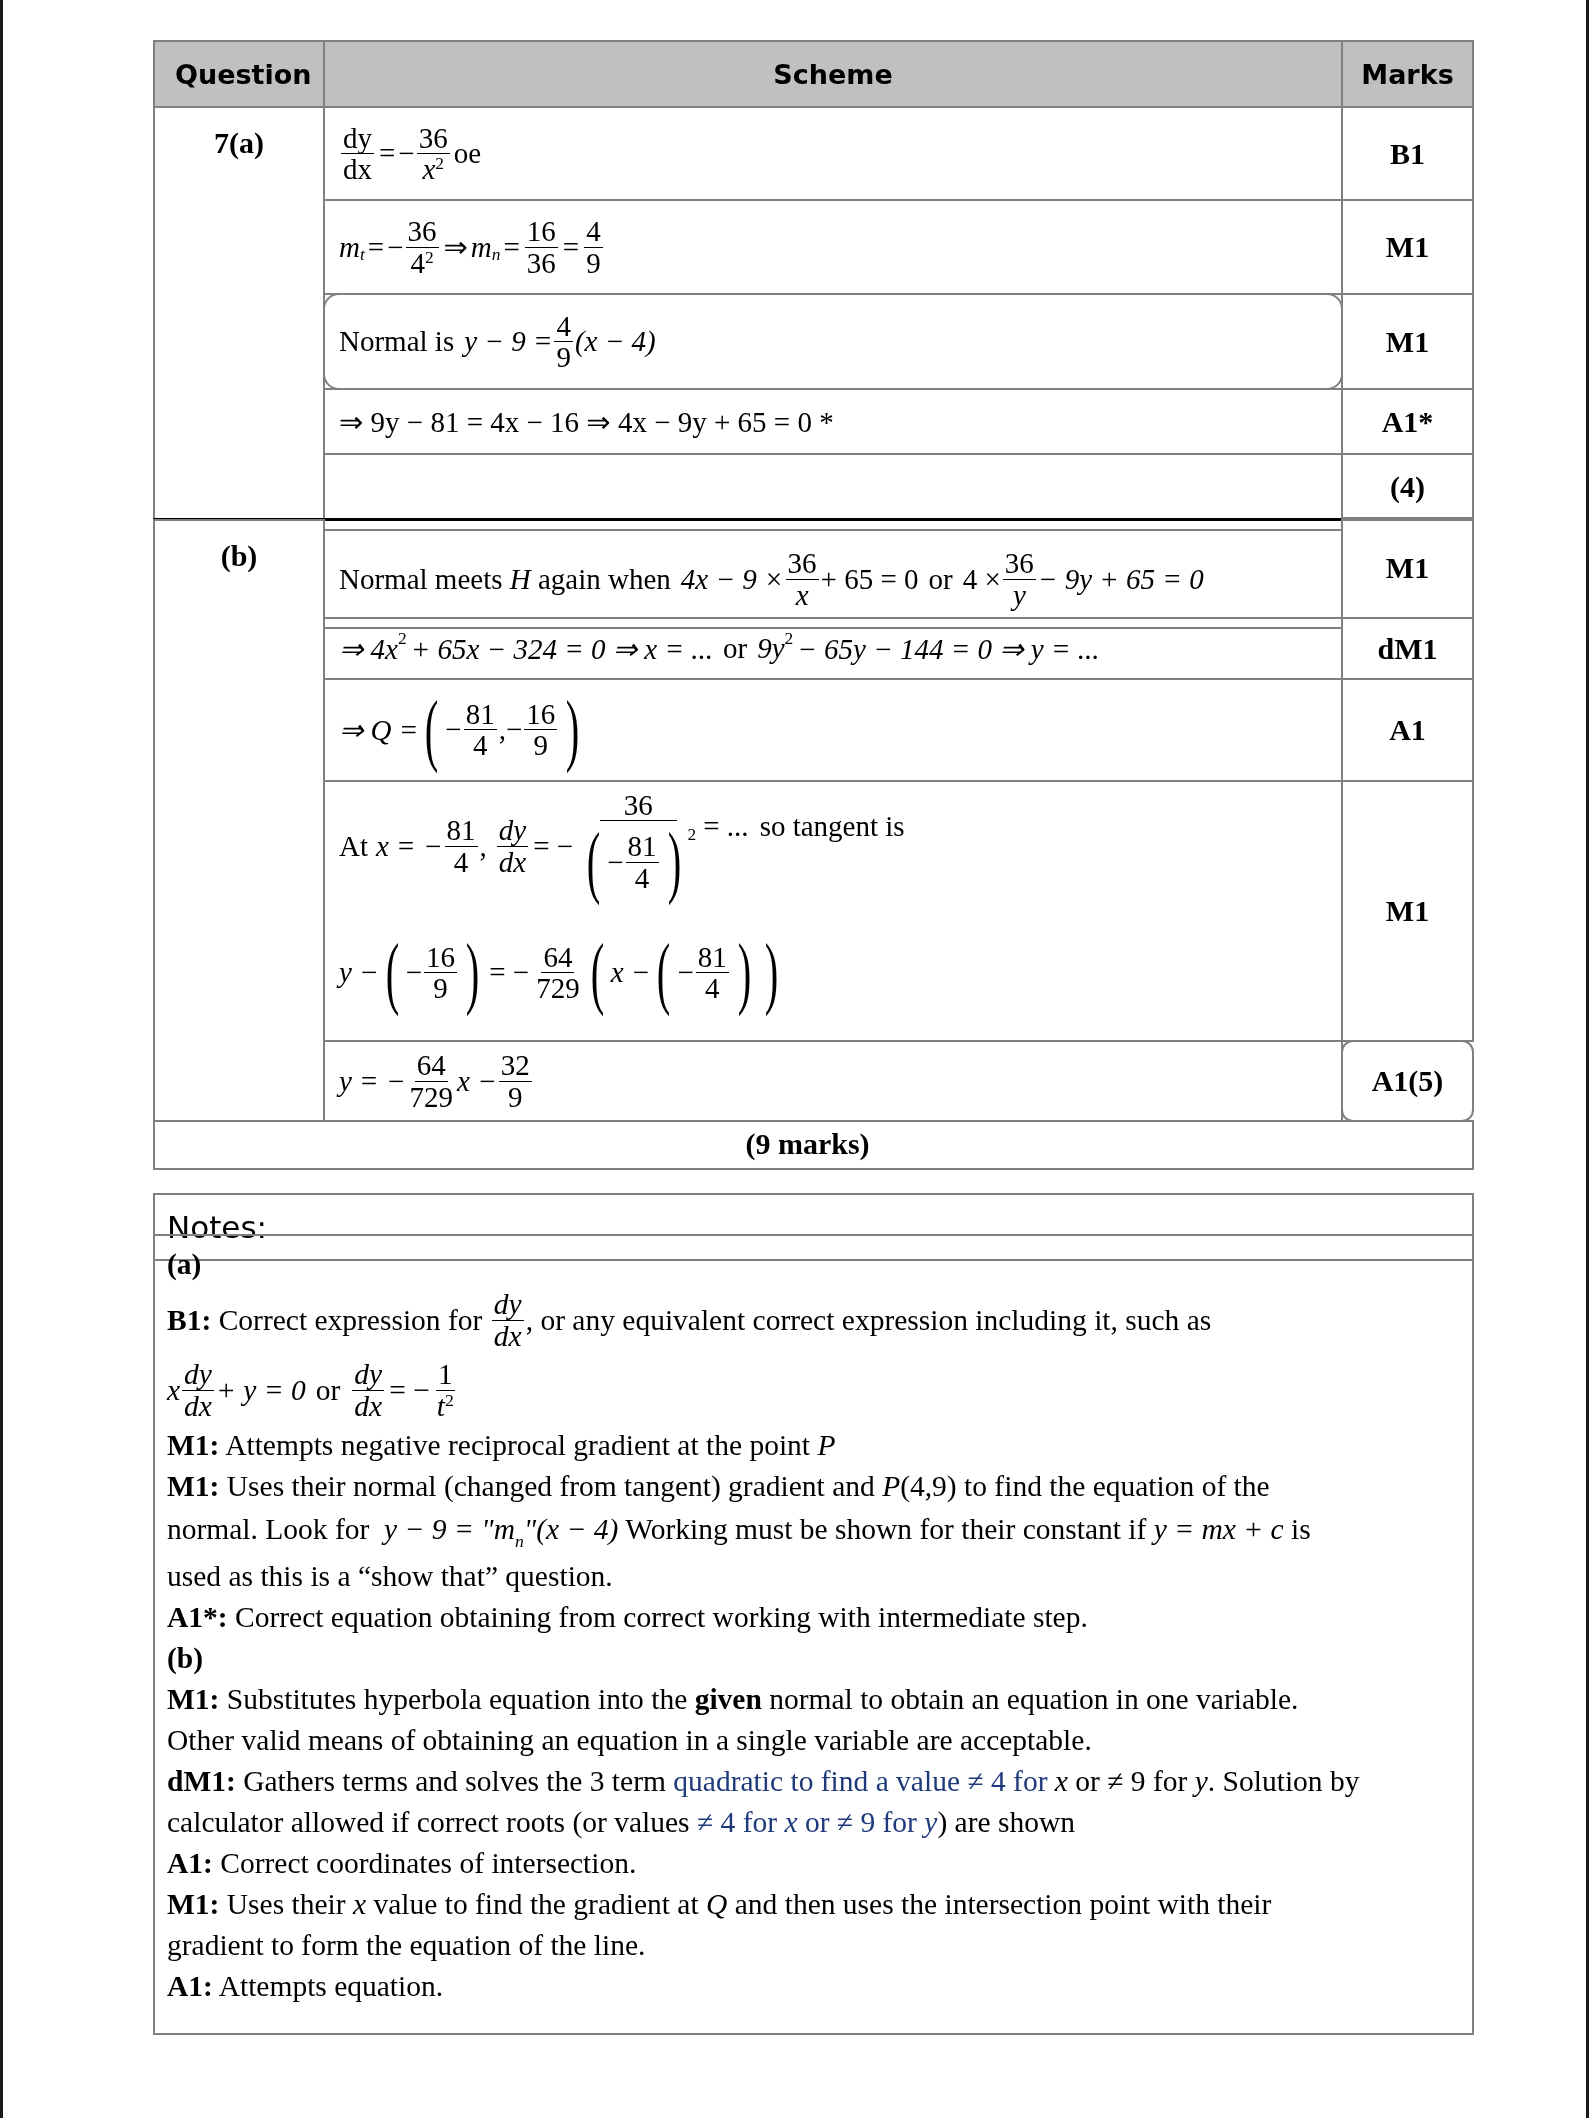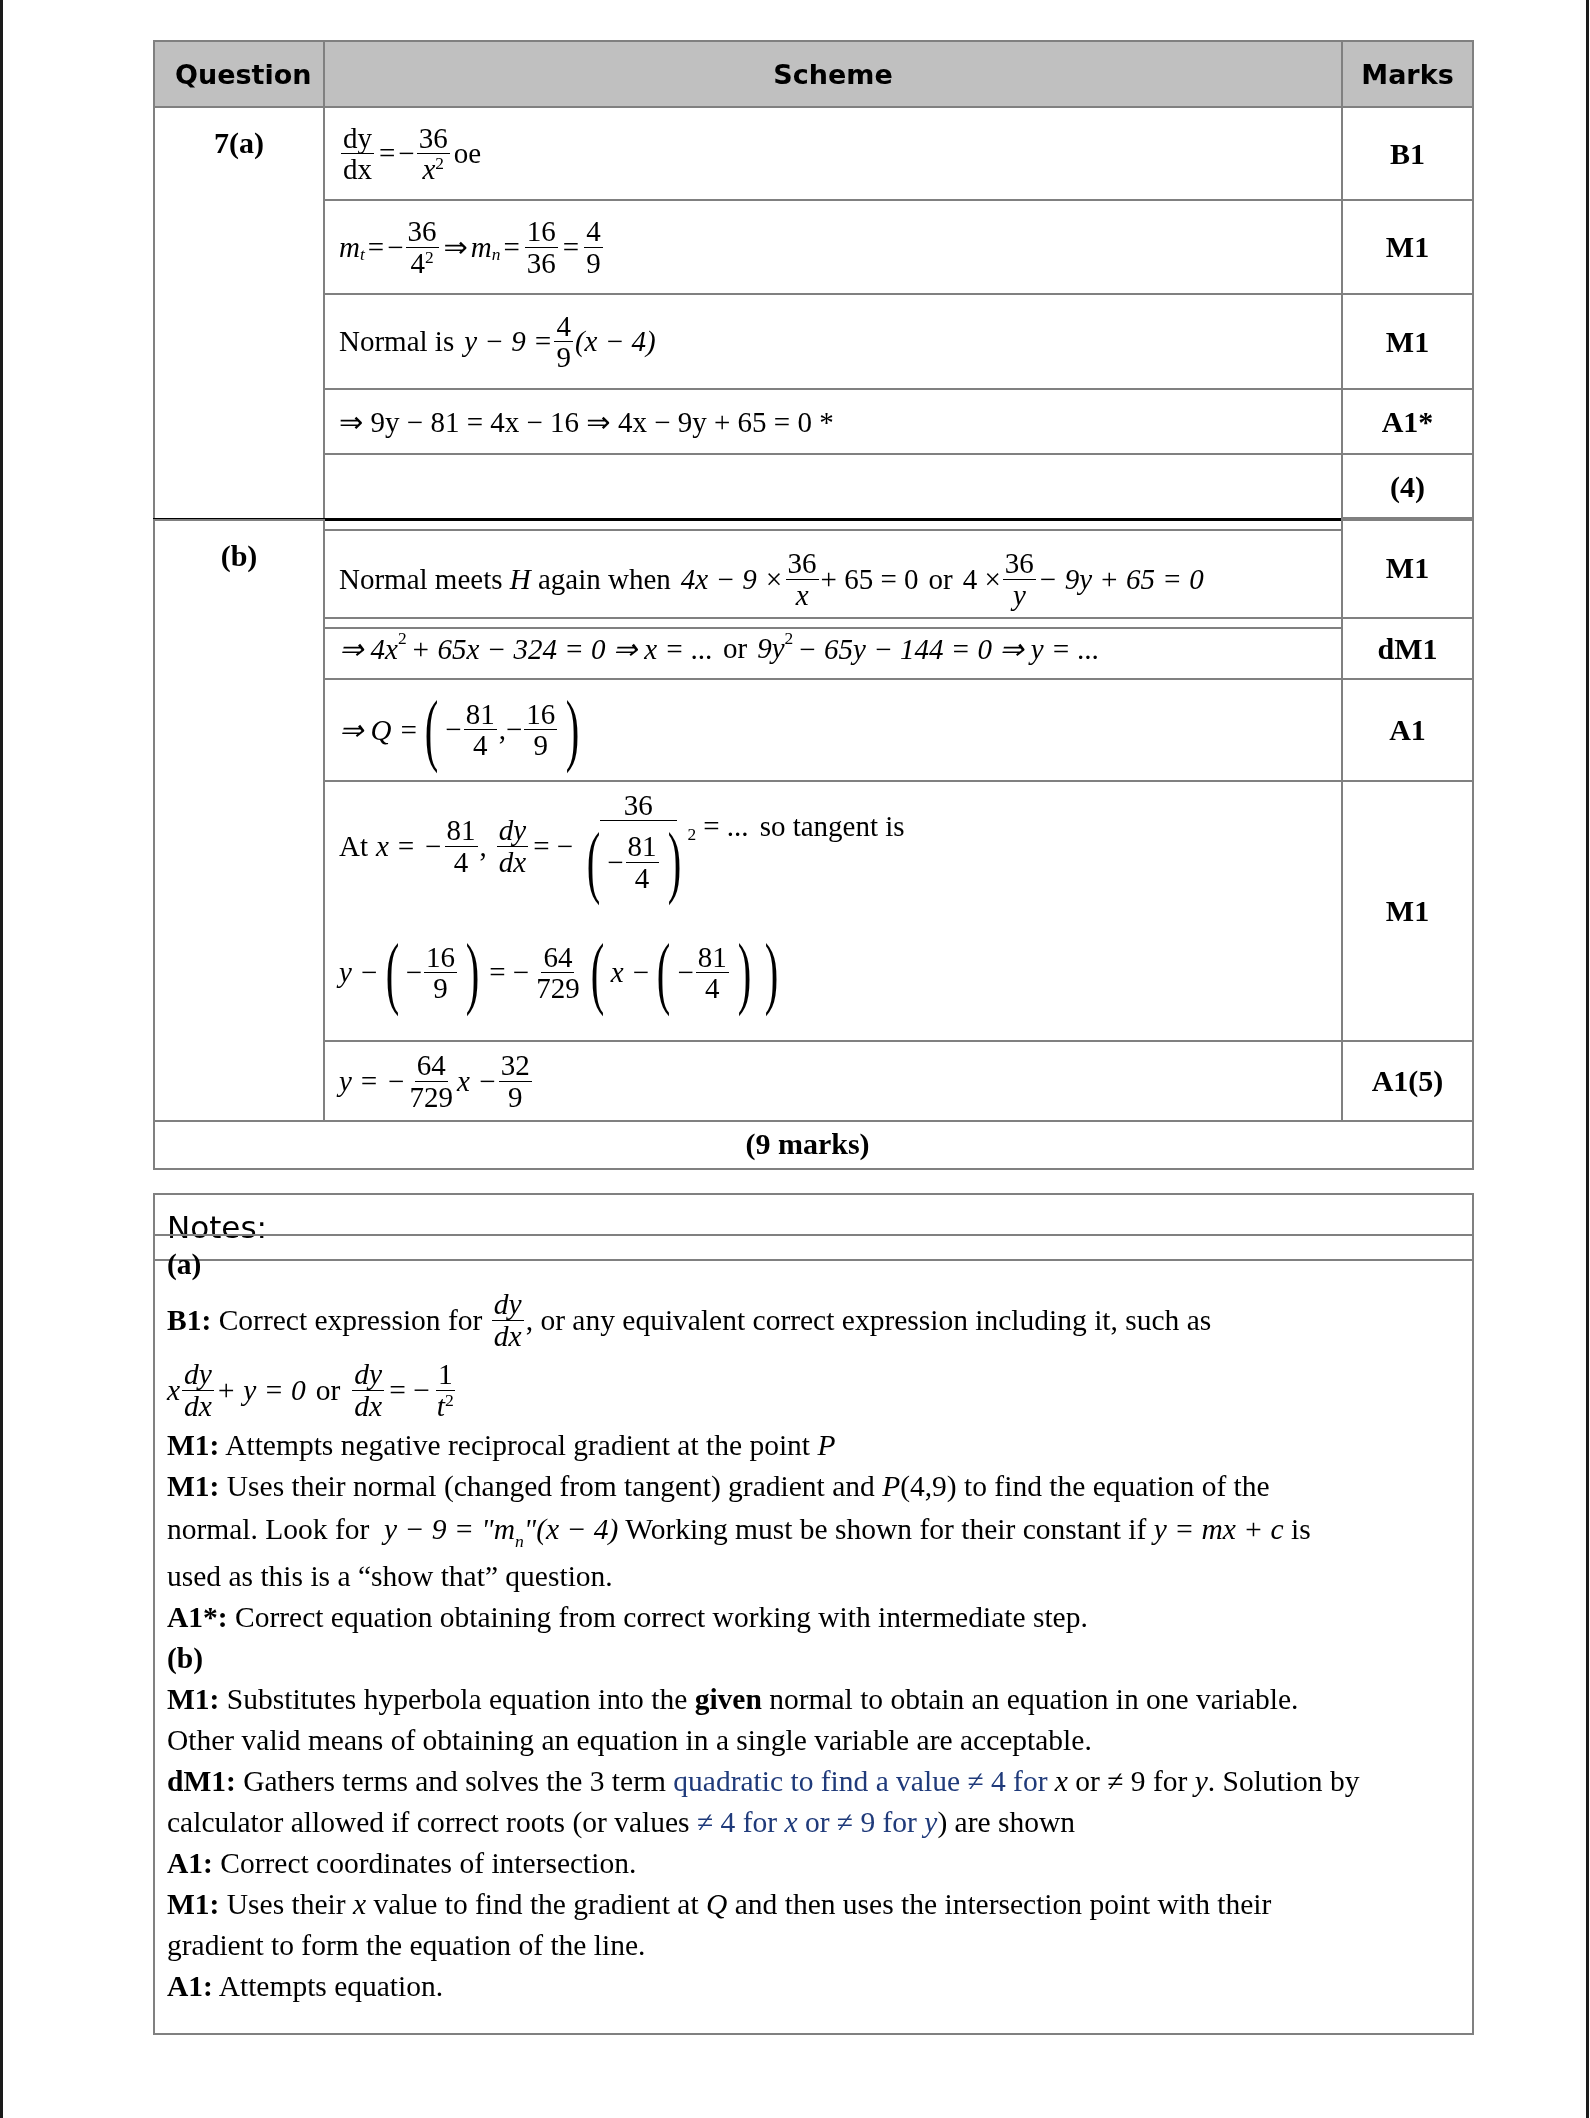--- a/index.html
+++ b/index.html
@@ -88,21 +88,21 @@
         </span>
       <span class="op">=</span>
       <span class="frac">
           <span class="num">4</span>
           <span class="den">9</span>
         </span>
     </span>
   </div>
   <div class="cell mark" style="left:1188px;top:159px;width:133px;height:96px;">M1</div>
 
-  <div class="cell sch" style="left:170px;top:253px;width:1020px;height:97px;">
+  <div class="cell sch" style="left:170px;top:253px;width:1020px;height:97px;border-radius:16px;">
     <span class="m">
       <span style="margin-right:10px">Normal is</span>
       <span class="i">y − 9 =</span>
       <span class="frac">
           <span class="num">4</span>
           <span class="den">9</span>
         </span>
       <span class="i">(x − 4)</span>
     </span>
   </div>
@@ -240,21 +240,21 @@
           <span class="num">64</span>
           <span class="den">729</span>
         </span>
       <span class="i">x −</span>
       <span class="frac">
           <span class="num">32</span>
           <span class="den">9</span>
         </span>
     </span>
   </div>
-  <div class="cell mark" style="left:1188px;top:1000px;width:133px;height:82px;">A1(5)</div>
+  <div class="cell mark" style="left:1188px;top:1000px;width:133px;height:82px;border-radius:12px;">A1(5)</div>
 
   <div class="cell" style="left:0;top:1080px;width:1321px;height:50px;font-weight:bold;font-size:30px;text-align:center;padding-right:12px;line-height:44px;">(9 marks)</div>
 
   <div class="cell notes-title" style="left:0;top:1128px;width:1321px;height:68px;padding-left:12px;line-height:64px;">Notes:</div>
 
   <div class="cell notes-body" style="left:0;top:1194px;width:1321px;height:801px;padding:8px 12px;">
     <div class="line b">(a)</div>
     <div class="line m" style="height:70px;">
       <span class="b">B1:</span>&nbsp;<span>Correct expression for</span>&nbsp;
       <span class="frac">

